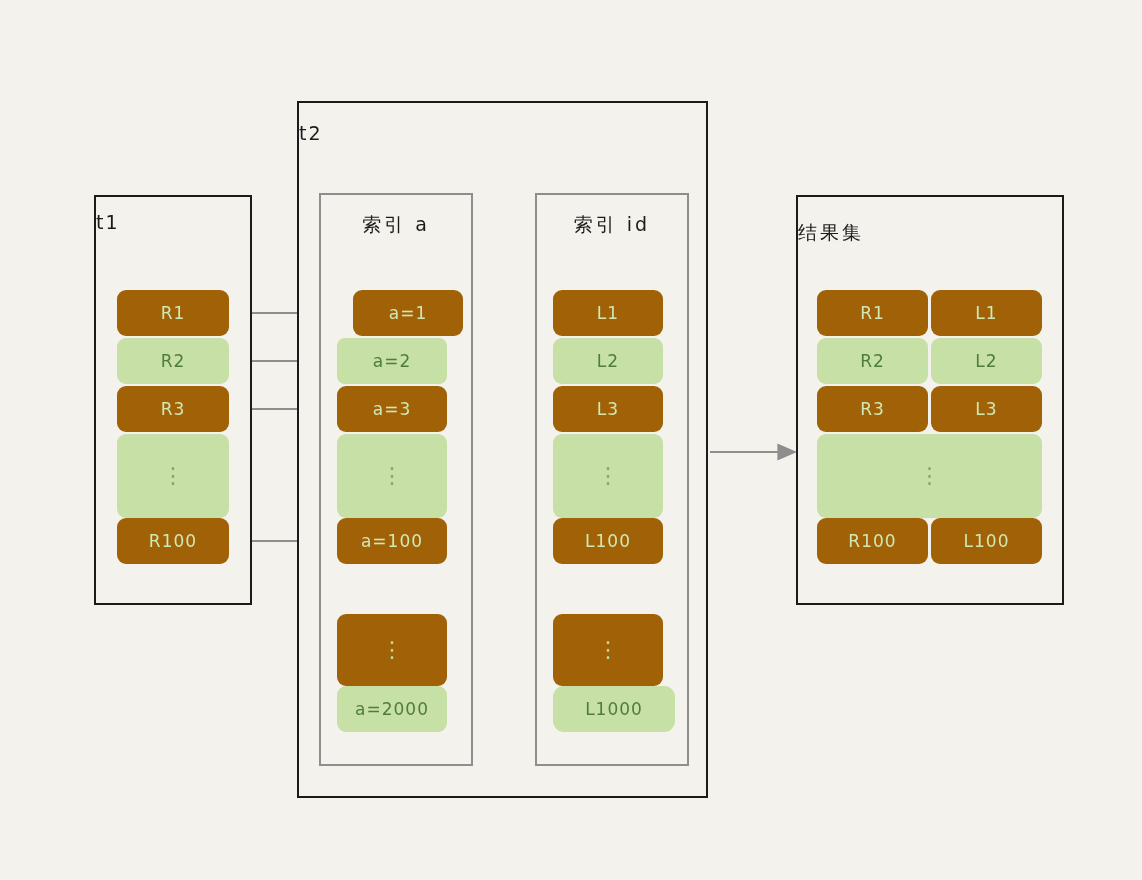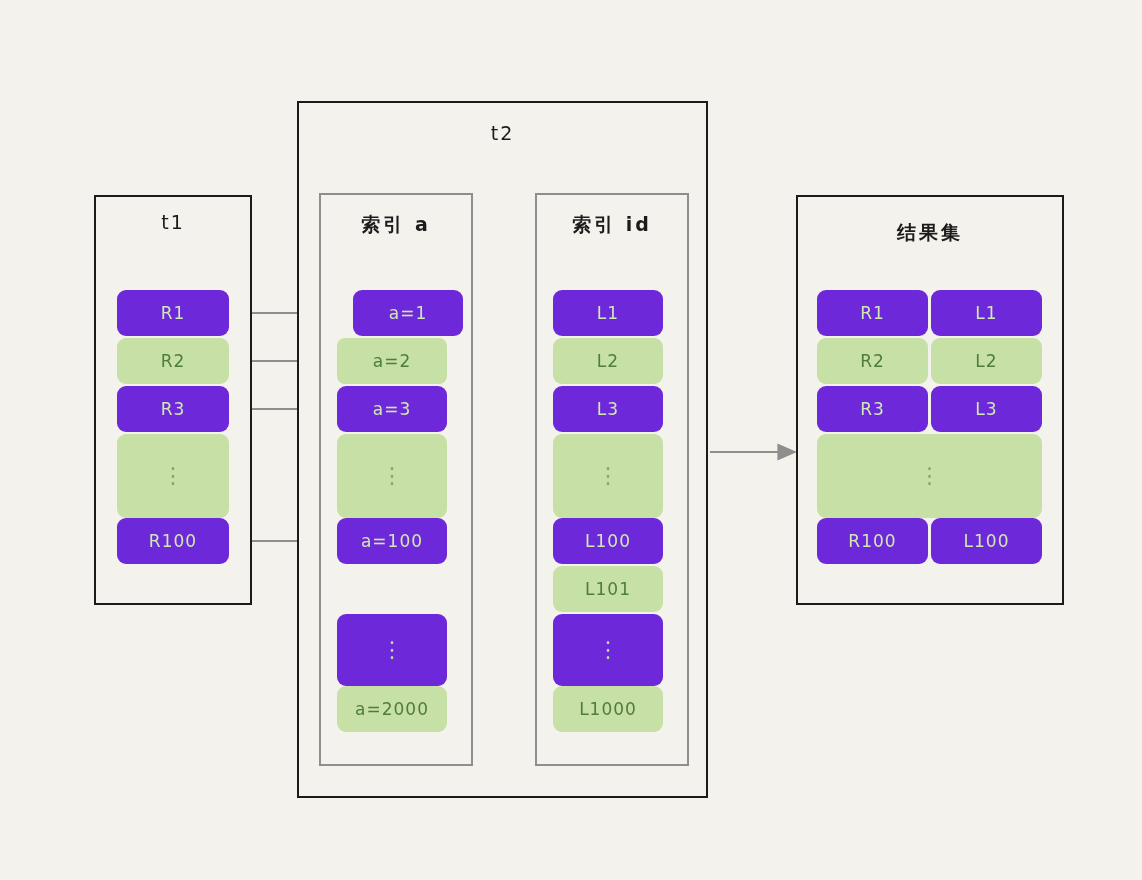--- a/index.html
+++ b/index.html
@@ -22,30 +22,30 @@
   .tbox {
     position: absolute;
     border: 2.5px solid #1b1b1b;
     background: #f4f2ed;
     box-sizing: border-box;
   }
   .tbox-title {
     position: absolute;
     left: 0;
     right: 0;
-    text-align: center;
+    text-align: left;
     font-family: "DejaVu Sans", sans-serif;
     color: #1b1b1b;
     font-size: 19px;
     letter-spacing: 2px;
     white-space: nowrap;
   }
   .cjk-title {
     font-family: "DejaVu Sans", sans-serif;
-    font-weight: bold;
+    font-weight: normal;
     font-size: 19px;
     letter-spacing: 3px;
   }
 
   
   .ibox {
     position: absolute;
     border: 2px solid #8e8e8e;
     background: #f4f2ed;
     box-sizing: border-box;
@@ -65,21 +65,21 @@
     border-radius: 9px;
     display: flex;
     align-items: center;
     justify-content: center;
     box-sizing: border-box;
     font-family: "DejaVu Sans", sans-serif;
     font-size: 17px;
     letter-spacing: 1px;
     color: #e2efd2;
   }
-  .cell.dark  { background: #6d28d9; color: #cfe8b4; }
+  .cell.dark  { background: #a16207; color: #cfe8b4; }
   .cell.light { background: #c6e0a6; color: #4f7d3c; }
   .cell .dots {
     font-size: 22px;
     line-height: 0.6;
     letter-spacing: 0;
   }
   .cell.dark .dots  { color: #bcd9a0; }
   .cell.light .dots { color: #7fa95f; }
 
   
@@ -180,27 +180,24 @@
     </div>
   <div class="cell dark" style="left:553px; top:386px; width:110px; height:46px;">
       <span>L3</span>
     </div>
   <div class="cell light" style="left:553px; top:434px; width:110px; height:84px;">
       <span class="dots">⋮</span>
     </div>
   <div class="cell dark" style="left:553px; top:518px; width:110px; height:46px;">
       <span>L100</span>
     </div>
-  <div class="cell light" style="left:553px; top:566px; width:110px; height:46px;">
-      <span>L101</span>
-    </div>
   <div class="cell dark" style="left:553px; top:614px; width:110px; height:72px;">
       <span class="dots">⋮</span>
     </div>
-  <div class="cell light" style="left:553px; top:686px; width:110px; height:46px;">
+  <div class="cell light" style="left:553px; top:686px; width:122px; height:46px;border-radius:11px;">
       <span>L1000</span>
     </div>
 
   <div class="tbox" style="left:796px; top:195px; width:268px; height:410px;">
     <div class="tbox-title cjk-title" style="top:23px;">结果集</div>
   </div>
 
   <div class="cell dark" style="left:817px; top:290px; width:111px; height:46px;">
       <span>R1</span>
     </div>

